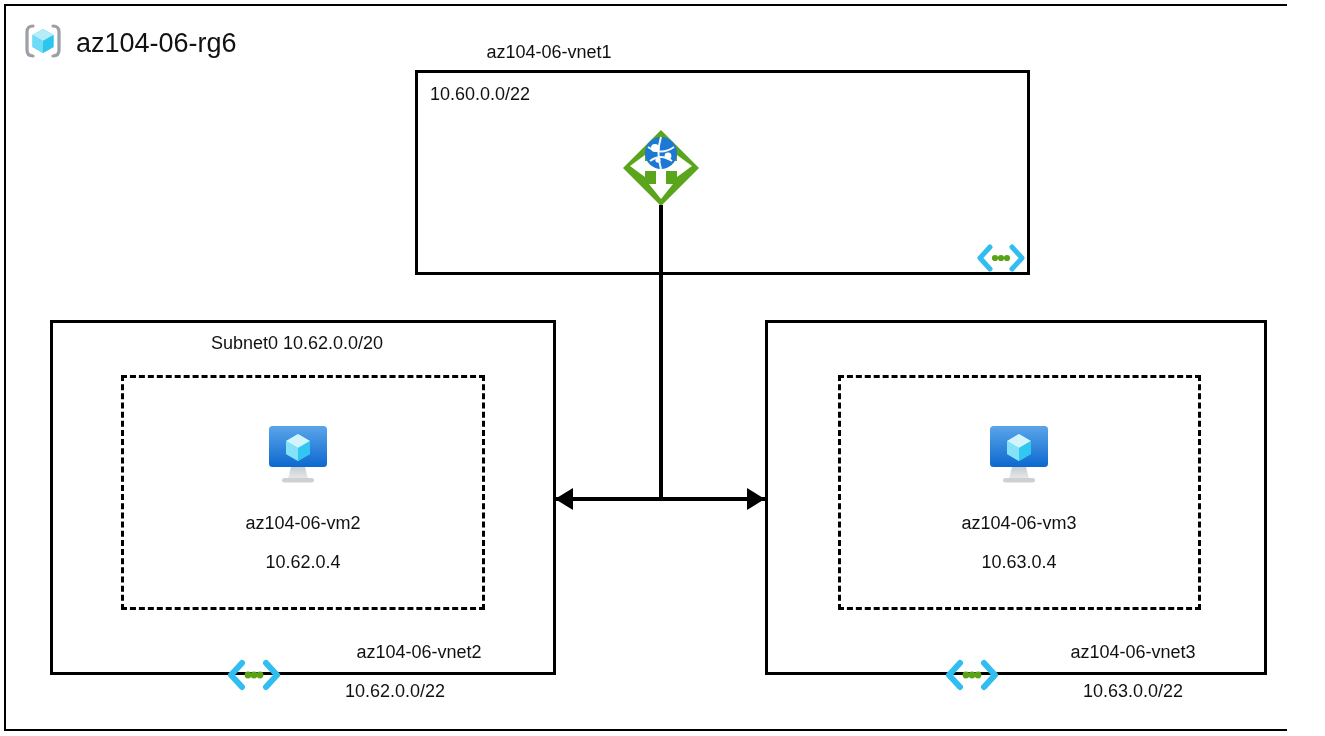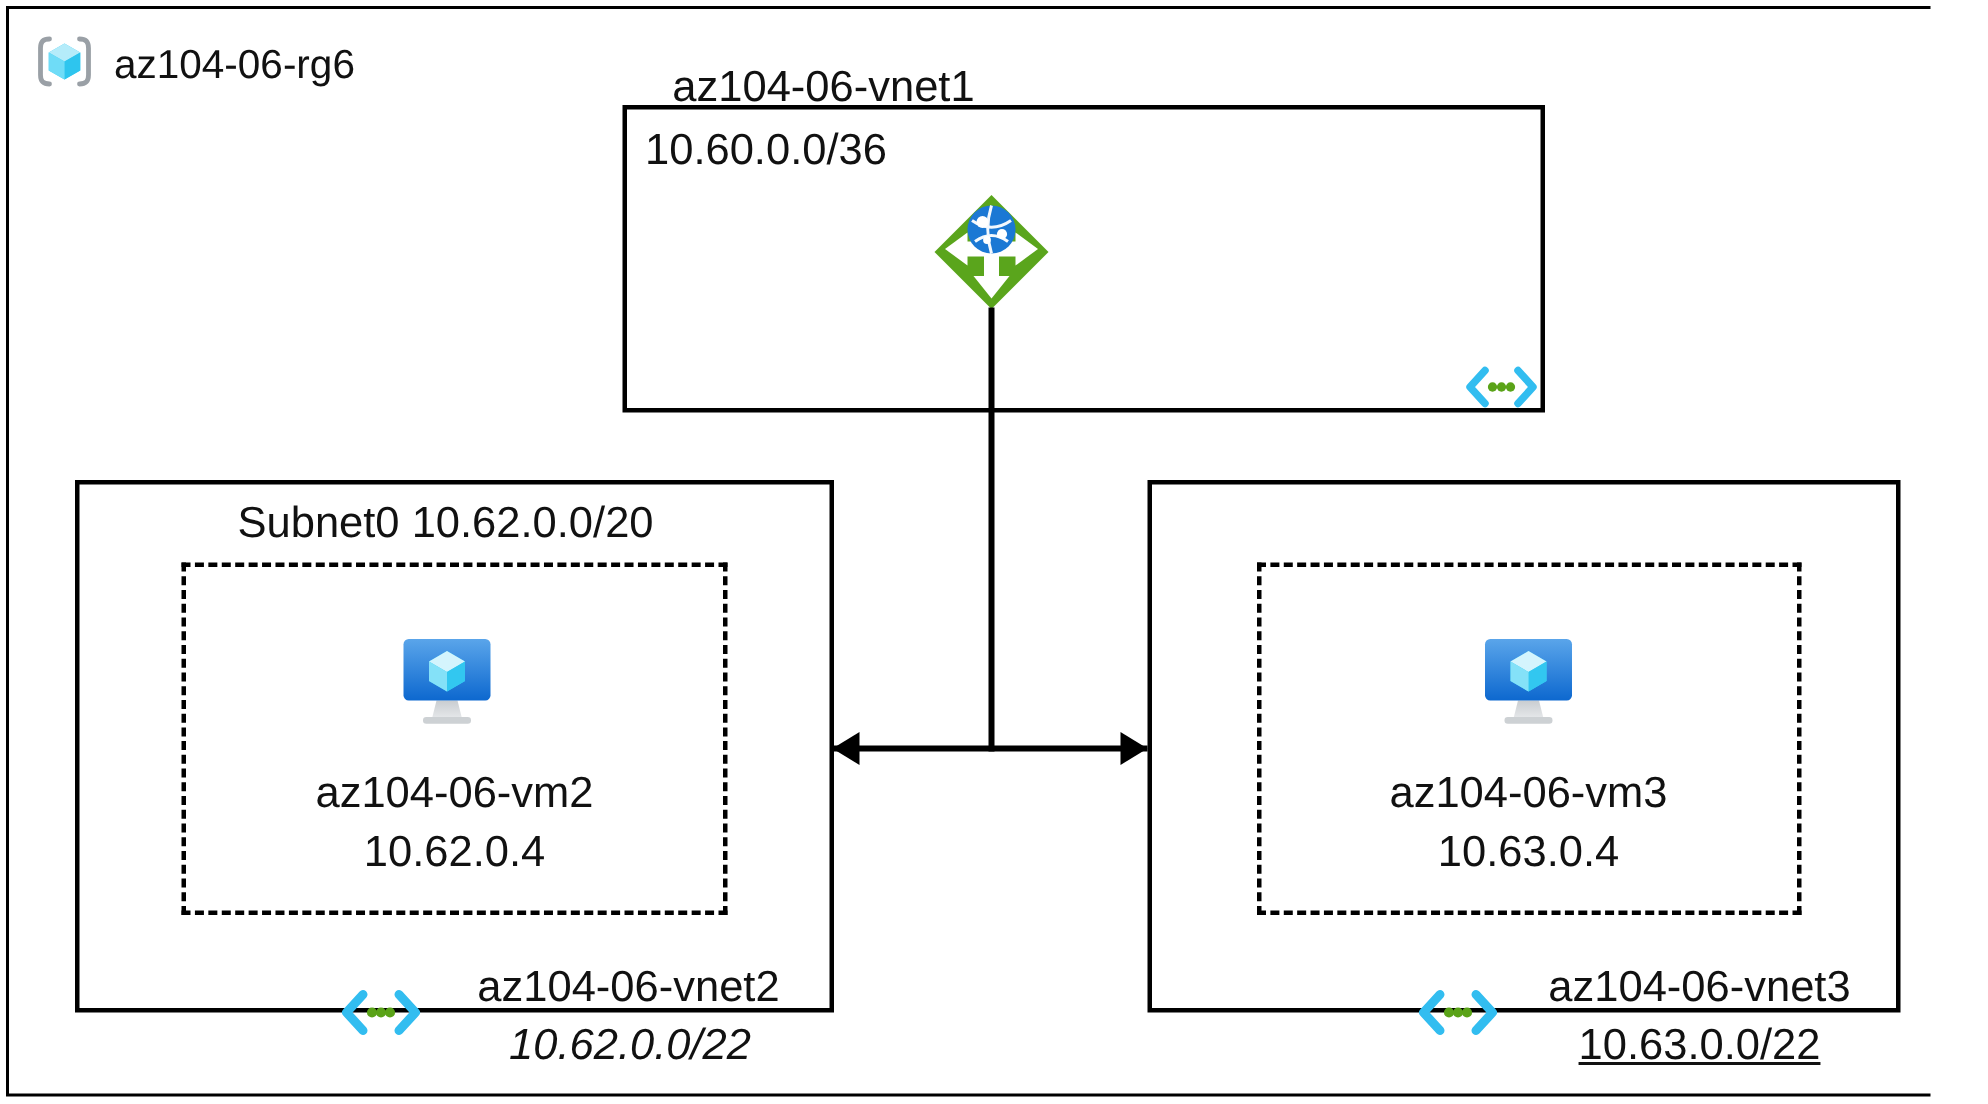--- a/index.html
+++ b/index.html
@@ -49,21 +49,21 @@
   .dashed-box{
     position:absolute;
     border:3px dashed #000000;
     box-sizing:border-box;
     background:transparent;
   }
 
   
   .lbl{
     position:absolute;
-    font-size:29px;
+    font-size:18px;
     color:#111111;
     line-height:1.12;
     white-space:nowrap;
   }
   .lbl.ctr{ text-align:center; transform:translateX(-50%); }
   .two-line{ line-height:1.22; }
 
   
   .vline{
     position:absolute;
@@ -108,21 +108,21 @@
         <polygon points="21,21 10.5,15 10.5,27 21,33" fill="#6fdcf7"></polygon>
       </svg>
     </span>
     <span class="rg-title">az104-06-rg6</span>
   </div>
 
   <div class="lbl ctr" style="left:549px; top:42px;">az104-06-vnet1</div>
 
   <div class="box" style="left:415px; top:70px; width:615px; height:205px;"></div>
 
-  <div class="lbl" style="left:430px; top:84px;">10.60.0.0/36</div>
+  <div class="lbl" style="left:430px; top:84px;">10.60.0.0/22</div>
 
   <span class="icon" style="left:620px; top:127px;">
     <svg width="82" height="82" viewBox="0 0 82 82">
       <polygon points="41,3 79,41 41,79 3,41" fill="#5aa51c"></polygon>
 
       <g fill="#ffffff">
 
         <rect x="36" y="38" width="10" height="21"></rect>
         <polygon points="41,72 29,57 53,57"></polygon>
 
@@ -200,21 +200,21 @@
     <svg width="56" height="32" viewBox="0 0 56 32">
       <path d="M16 4 L5 16 L16 28" fill="none" stroke="#32bdf0" stroke-width="6" stroke-linecap="round" stroke-linejoin="round"></path>
       <path d="M40 4 L51 16 L40 28" fill="none" stroke="#32bdf0" stroke-width="6" stroke-linecap="round" stroke-linejoin="round"></path>
       <circle cx="22" cy="16" r="3.4" fill="#5aa318"></circle>
       <circle cx="28" cy="16" r="3.4" fill="#5aa318"></circle>
       <circle cx="34" cy="16" r="3.4" fill="#5aa318"></circle>
     </svg>
   </span>
 
   <div class="lbl ctr" style="left:419px; top:642px;">az104-06-vnet2</div>
-  <div class="lbl ctr" style="left:420px; top:681px;font-style:italic;">10.62.0.0/22</div>
+  <div class="lbl ctr" style="left:395px; top:681px;">10.62.0.0/22</div>
 
   <div class="box" style="left:765px; top:320px; width:502px; height:355px;"></div>
 
 
   <div class="dashed-box" style="left:838px; top:375px; width:363px; height:235px;"></div>
 
   <span class="icon" style="left:983px; top:415px;">
     <svg width="72" height="72" viewBox="0 0 72 72">
       <defs>
         <linearGradient id="vmg3" x1="0" y1="0" x2="0" y2="1">
@@ -243,15 +243,15 @@
     <svg width="56" height="32" viewBox="0 0 56 32">
       <path d="M16 4 L5 16 L16 28" fill="none" stroke="#32bdf0" stroke-width="6" stroke-linecap="round" stroke-linejoin="round"></path>
       <path d="M40 4 L51 16 L40 28" fill="none" stroke="#32bdf0" stroke-width="6" stroke-linecap="round" stroke-linejoin="round"></path>
       <circle cx="22" cy="16" r="3.4" fill="#5aa318"></circle>
       <circle cx="28" cy="16" r="3.4" fill="#5aa318"></circle>
       <circle cx="34" cy="16" r="3.4" fill="#5aa318"></circle>
     </svg>
   </span>
 
   <div class="lbl ctr" style="left:1133px; top:642px;">az104-06-vnet3</div>
-  <div class="lbl ctr" style="left:1133px; top:681px;text-decoration:underline;">10.63.0.0/22</div>
+  <div class="lbl ctr" style="left:1133px; top:681px;">10.63.0.0/22</div>
 
 </div>
 
 </body></html>

